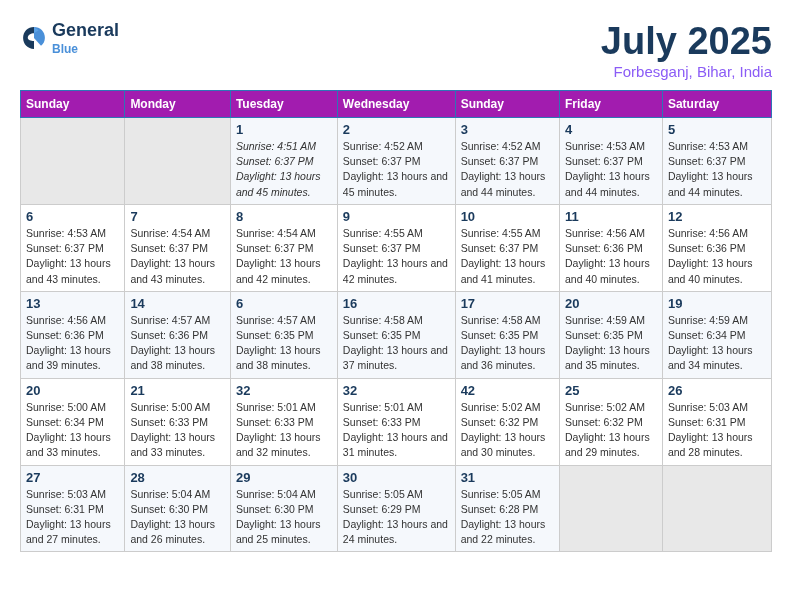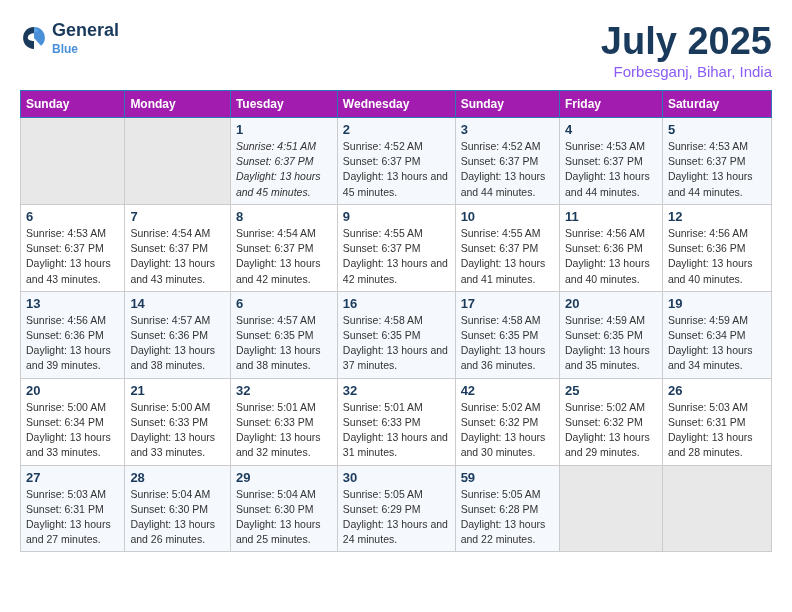--- a/index.html
+++ b/index.html
@@ -297,21 +297,21 @@
 Sunset: 6:30 PM
 Daylight: 13 hours and 25 minutes.</div>
         </td>
         <td>
           <span class="day-number">30</span>
           <div class="day-detail" style="white-space: pre-line;">Sunrise: 5:05 AM
 Sunset: 6:29 PM
 Daylight: 13 hours and 24 minutes.</div>
         </td>
         <td>
-          <span class="day-number">59</span>
+          <span class="day-number">31</span>
           <div class="day-detail" style="white-space: pre-line;">Sunrise: 5:05 AM
 Sunset: 6:28 PM
 Daylight: 13 hours and 22 minutes.</div>
         </td>
         <td class="cell-empty"></td>
         <td class="cell-empty"></td>
       </tr>
     </tbody>
 </table>
 

